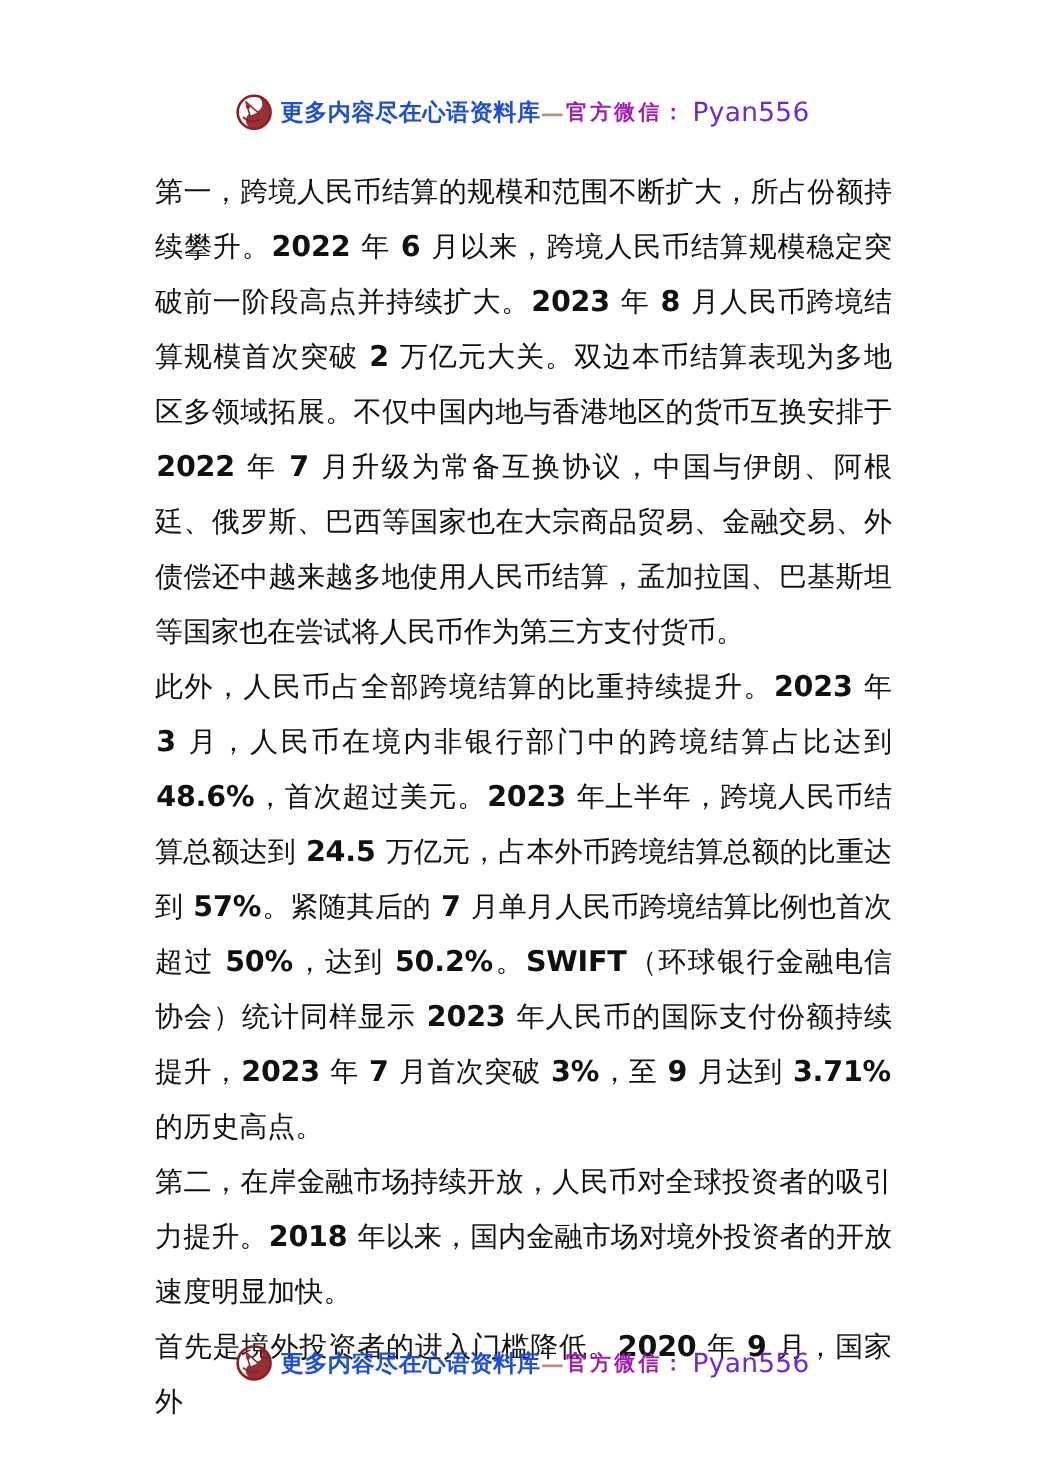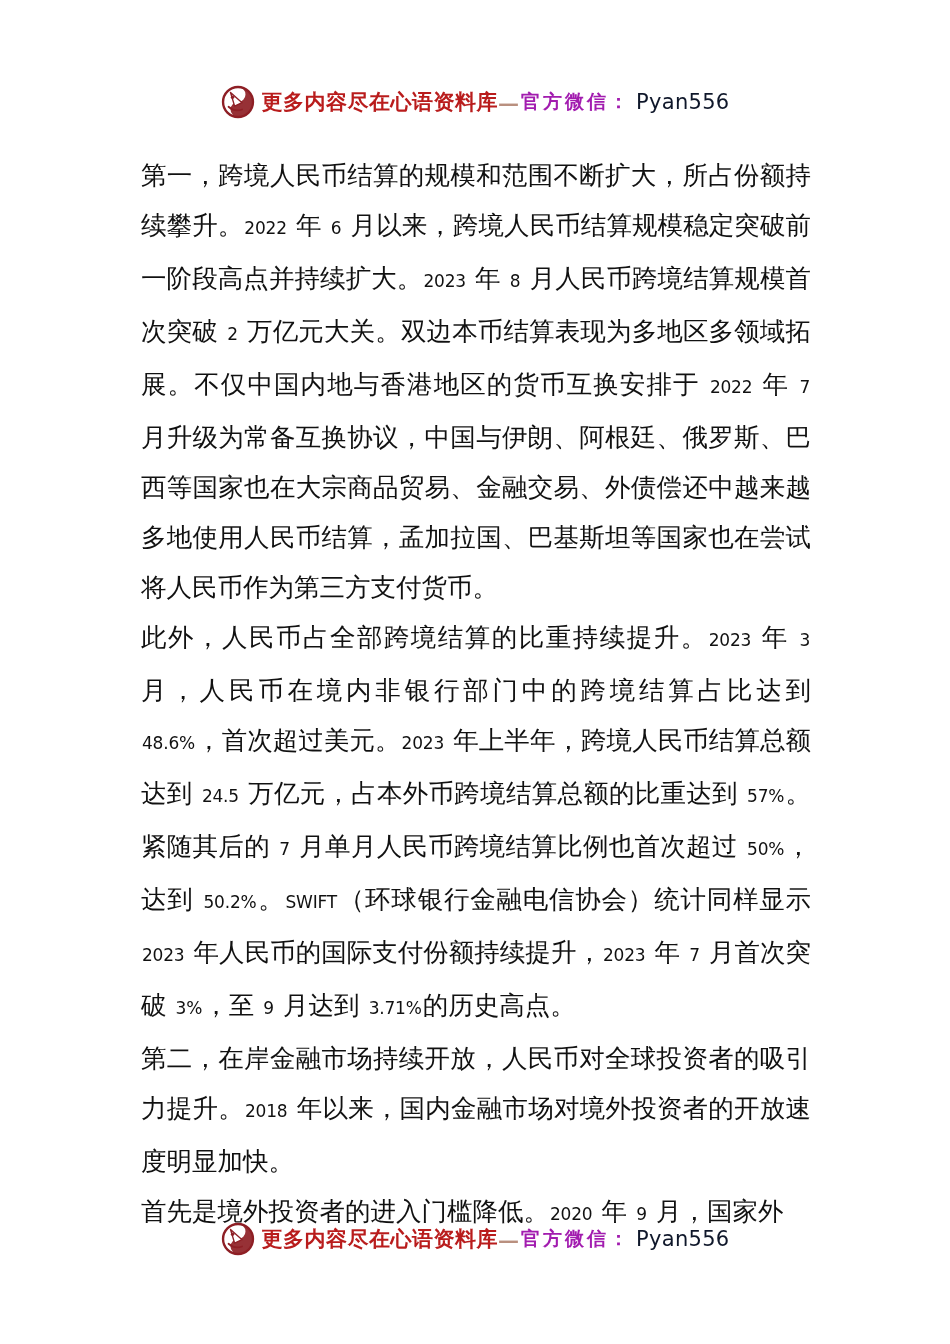--- a/index.html
+++ b/index.html
@@ -40,43 +40,43 @@
     width: 34px;
     height: 34px;
     margin-right: 7px;
     flex: 0 0 auto;
     display: block;
   }
   .wm-cn {
     font-family: Liberation Sans, sans-serif;
     font-size: 21px;
     font-weight: 700;
-    color: #b91c1c;
+    color: #1d4ed8;
     letter-spacing: 0.5px;
   }
   .wm-dash {
     font-family: "DejaVu Serif", "Liberation Serif", serif;
     font-size: 21px;
     font-weight: 700;
     color: #b9907f;
     letter-spacing: 0px;
   }
   .wm-wechat {
     font-family: "DejaVu Serif", "Liberation Serif", serif;
     font-size: 19px;
     font-weight: 700;
     color: #a21caf;
     letter-spacing: 3px;
     margin-left: 2px;
   }
   .wm-id {
     font-family: "DejaVu Sans", "Liberation Sans", sans-serif;
-    font-size: 21px;
+    font-size: 24px;
     font-weight: 400;
-    color: #0f172a;
+    color: #6d28d9;
     letter-spacing: 0.3px;
     margin-left: 5px;
   }
 
   
   .content {
     position: absolute;
     left: 141px;
     top: 150px;
     width: 670px;
@@ -88,22 +88,22 @@
     line-height: 50px;
     color: #111111;
     text-align: justify;
     text-align-last: left;
     text-justify: inter-character;
     letter-spacing: 0px;
     word-spacing: 0px;
   }
   p.para .num {
     font-family: "DejaVu Sans", "Liberation Sans", sans-serif;
-    font-weight: 400;
-    font-size: 17px;
+    font-weight: 700;
+    font-size: 26px;
     letter-spacing: -0.2px;
     padding: 0 1px;
   }
 </style>
 </head>
 <body>
 
 <div class="page">
 
   <div class="watermark watermark-header">

